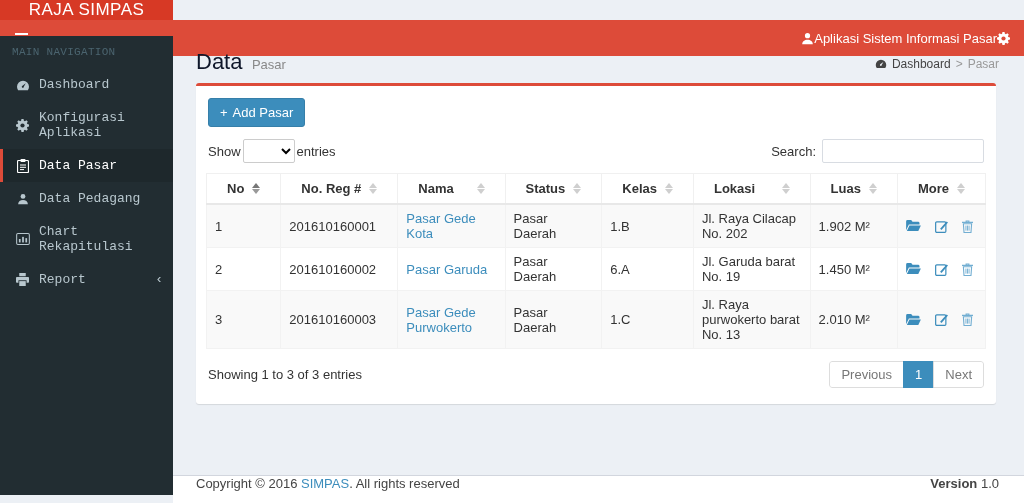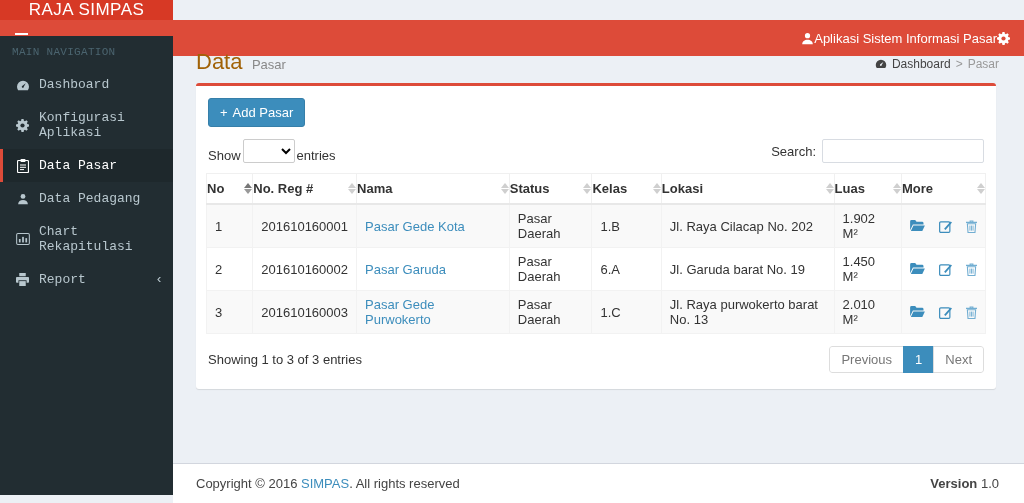--- a/index.html
+++ b/index.html
@@ -23,41 +23,41 @@
   .sb-item { display:flex; align-items:center; gap:9px; padding:9px 10px 9px 12px;
     color:#b8c7ce; font-size:13px; border-left:3px solid transparent; cursor:pointer; }
   .sb-item.active { background:#1e282c; color:#fff; border-left-color:#dd4b39; }
   .sb-item .svg-i { width:15px; display:flex; justify-content:center; flex:0 0 15px; }
   .sb-item .chev { margin-left:auto; font-size:13px; color:#b8c7ce; line-height:1; }
 
   
   .wrapper { margin-left:173px; display:flex; flex-direction:column; height:467px; }
   .content { flex:1; }
   .content-header { display:flex; align-items:baseline; justify-content:space-between; padding:13px 25px 8px 23px; }
-  .page-title { font-size:22px; font-weight:normal; color:#a16207; }
+  .page-title { font-size:22px; font-weight:normal; color:#0f172a; }
   .page-subtitle { font-size:13px; color:#888; margin-left:5px; }
   .breadcrumb { font-size:12px; color:#444; display:flex; align-items:center; gap:5px; }
   .breadcrumb .svg-i { display:flex; }
   .breadcrumb .sep, .breadcrumb .current { color:#999; }
 
   .box { margin:0 28px 0 23px; background:#fff; border-top:3px solid #dd4b39;
     border-radius:3px; box-shadow:0 1px 1px rgba(0,0,0,.1); padding:10px; }
   .btn-add { display:inline-flex; align-items:center; gap:5px; background:#3c8dbc; border:1px solid #367fa9;
     color:#fff; font-size:13px; padding:6px 11px; border-radius:3px; cursor:pointer; margin:2px 0 10px 2px; }
 
   .ctrl-row { display:flex; justify-content:space-between; align-items:center; padding:2px 2px 10px 2px; font-size:13px; }
-  .show-ctrl { display:flex; align-items:flex-end; gap:2px; }
+  .show-ctrl { display:flex; align-items:center; gap:2px; }
   .show-ctrl select { font-size:12px; padding:11px 2px; border:1px solid #ccc; border-radius:2px;
     width:52px; height:23px; background:#fff; font-family:"Liberation Sans",sans-serif; }
   .search-ctrl { display:flex; align-items:center; gap:6px; }
   .search-ctrl input { width:162px; height:24px; border:1px solid #d8dce2; border-radius:2px;
     padding:0 6px; font-size:13px; outline:none; }
 
   table.data { width:100%; border-collapse:collapse; font-size:13px; border:1px solid #f2f2f2; }
-  table.data th { text-align:left; font-weight:bold; padding:7px 0; border:1px solid #f0f0f0;
+  table.data th { text-align:left; font-weight:bold; padding:7px 20px; border:1px solid #f0f0f0;
     border-bottom:2px solid #e8e8e8; white-space:nowrap; cursor:pointer; }
   table.data td { padding:6px 8px; border:1px solid #f2f2f2; color:#333; }
   table.data tbody tr:nth-child(odd) { background:#f9f9f9; }
   .th-inner { display:flex; align-items:center; justify-content:space-between; gap:8px; }
   .sort { display:inline-flex; flex-direction:column; gap:1px; }
   .sort i { display:block; width:0; height:0; border-left:4px solid transparent; border-right:4px solid transparent; }
   .sort .up   { border-bottom:5px solid #cfcfcf; }
   .sort .down { border-top:5px solid #cfcfcf; }
   .sort.asc .up { border-bottom-color:#777; }
   .sort.asc .down { border-top-color:#999; }
@@ -67,21 +67,21 @@
 
   .table-footer { display:flex; justify-content:space-between; align-items:center; padding:12px 2px 6px 2px; font-size:13px; }
   .paging { display:inline-flex; border-radius:3px; overflow:hidden; }
   .page-btn { border:1px solid #ddd; background:#fff; color:#777; font-size:13px;
     padding:5px 11px; margin-left:-1px; cursor:pointer; }
   .page-btn:first-child { border-radius:3px 0 0 3px; margin-left:0; }
   .page-btn:last-child { border-radius:0 3px 3px 0; }
   .page-btn.active { background:#3c8dbc; border-color:#3c8dbc; color:#fff; }
 
   
-  .footer { background:#fff; border-top:1px solid #d2d6de; padding:12px 25px 12px 23px;
+  .footer { background:#fff; border-top:1px solid #d2d6de; padding:0 25px 12px 23px;
     font-size:13px; color:#444; display:flex; justify-content:space-between; }
   .footer a { color:#3c8dbc; text-decoration:none; cursor:pointer; }
   .version b { font-weight:bold; }
 </style>
 </head>
 <body>
 
 <div class="navbar">
   <div class="brand">RAJA SIMPAS</div>
   <div class="navbar-main">

